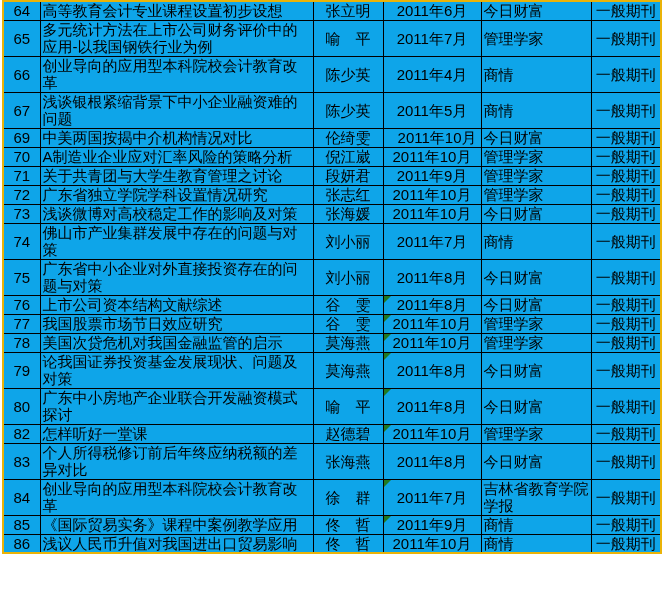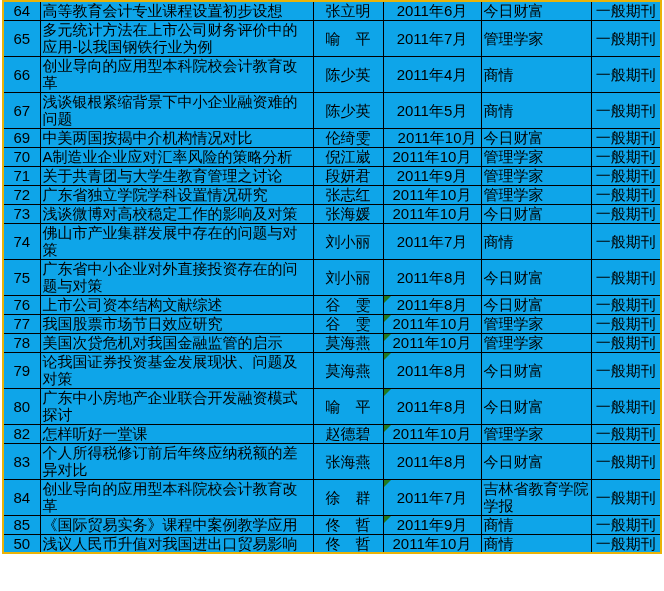--- a/index.html
+++ b/index.html
@@ -219,21 +219,21 @@
         </tr>
         <tr class="single">
           <td class="c-no">85</td>
           <td class="c-title">《国际贸易实务》课程中案例教学应用</td>
           <td class="c-author">佟　哲</td>
           <td class="c-date"><span class="tri" style="border-top-color: rgb(33, 122, 33);"></span><span>2011年9月</span></td>
           <td class="c-journal">商情</td>
           <td class="c-type">一般期刊</td>
         </tr>
         <tr class="single">
-          <td class="c-no">50</td>
+          <td class="c-no">86</td>
           <td class="c-title">浅议人民币升值对我国进出口贸易影响</td>
           <td class="c-author">佟　哲</td>
           <td class="c-date"><span>2011年10月</span></td>
           <td class="c-journal">商情</td>
           <td class="c-type">一般期刊</td>
         </tr>
       </tbody>
   </table>
 </div>
 

